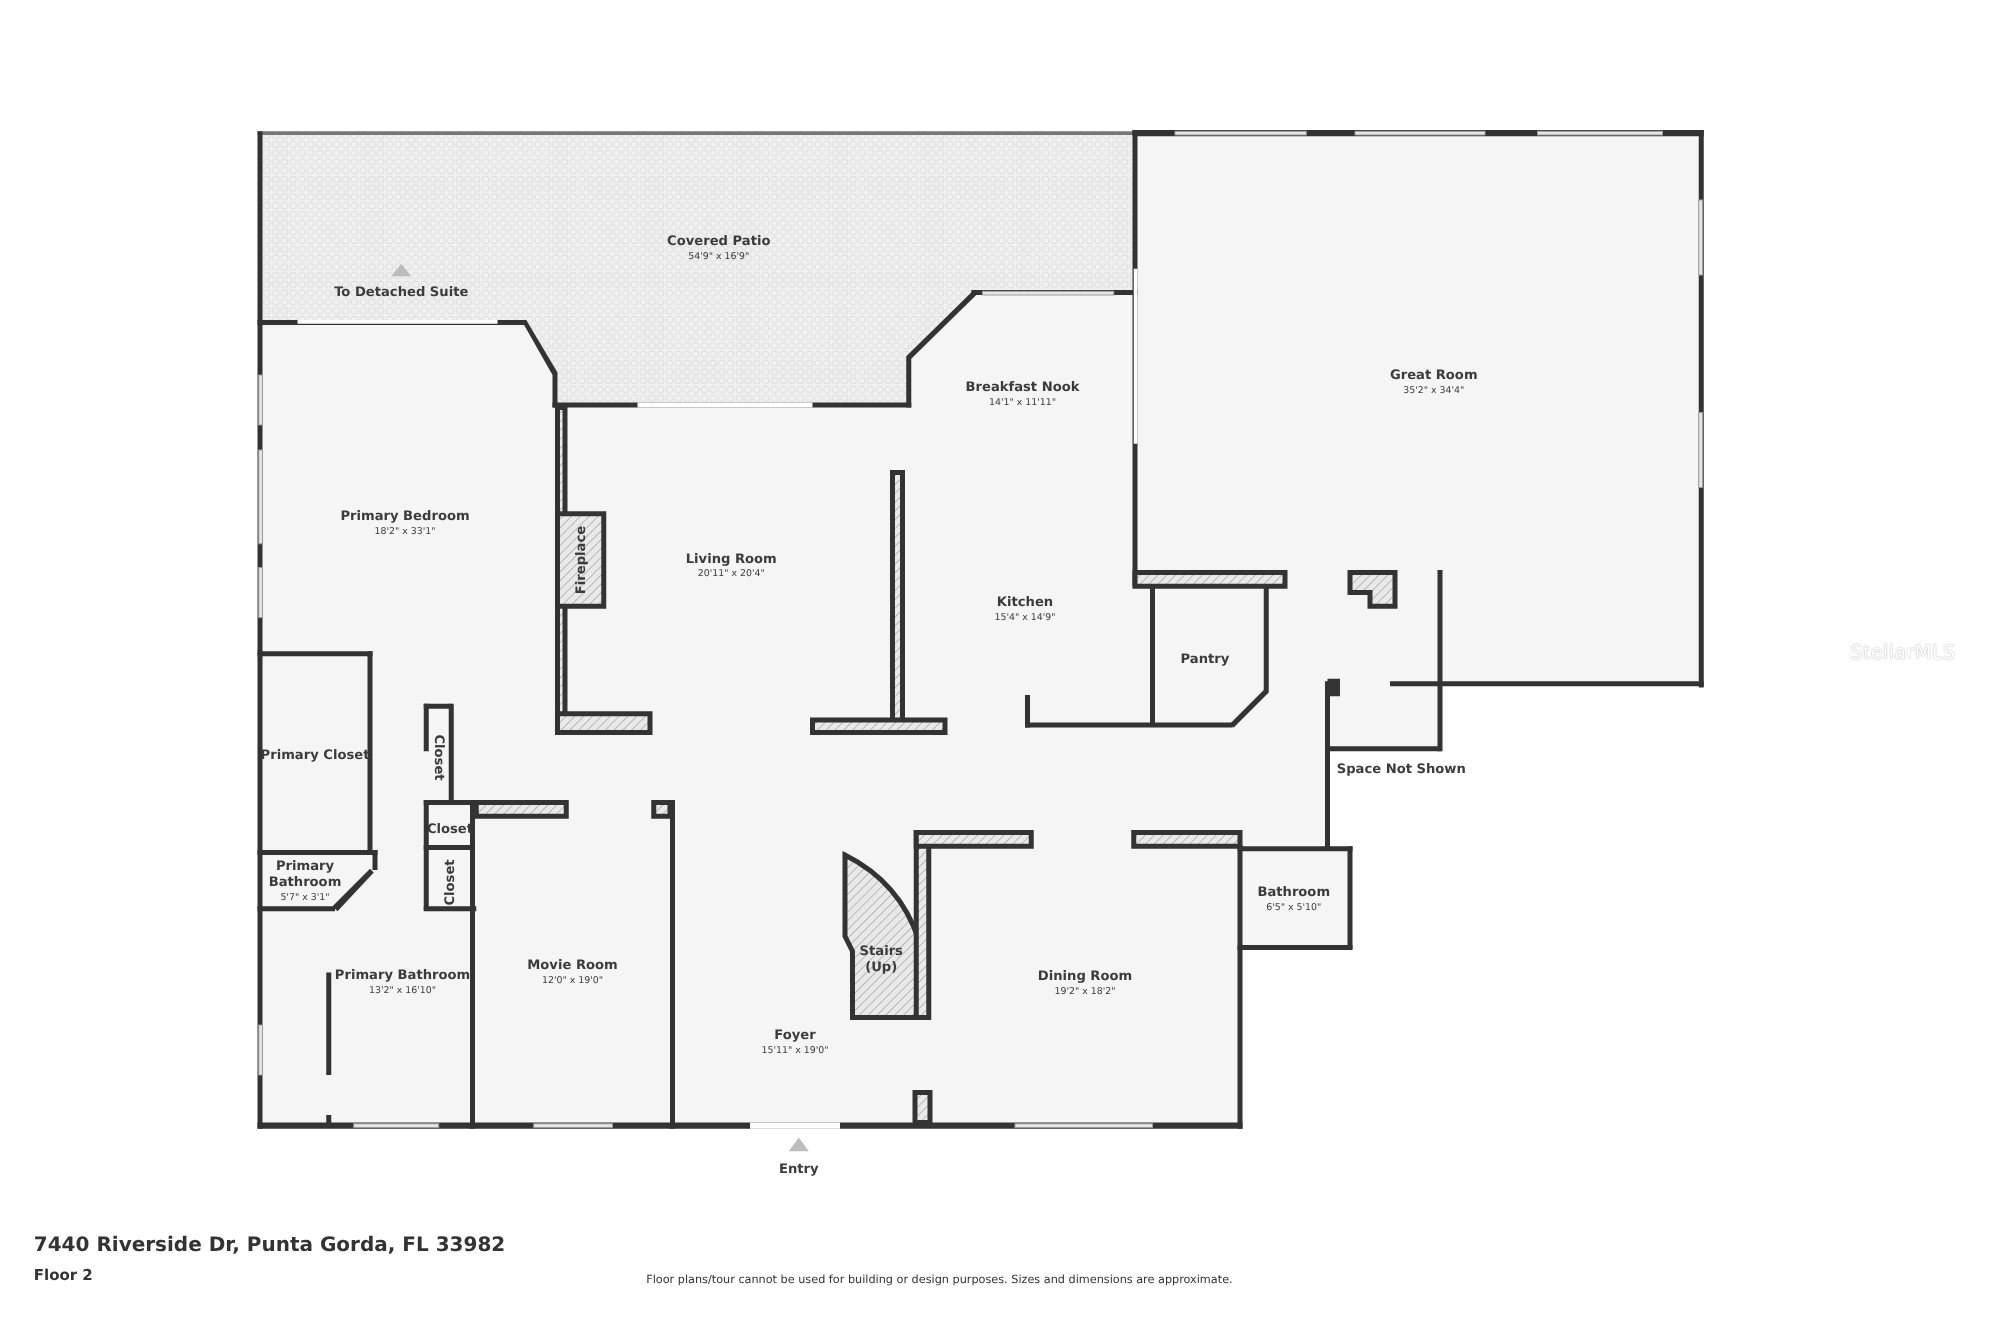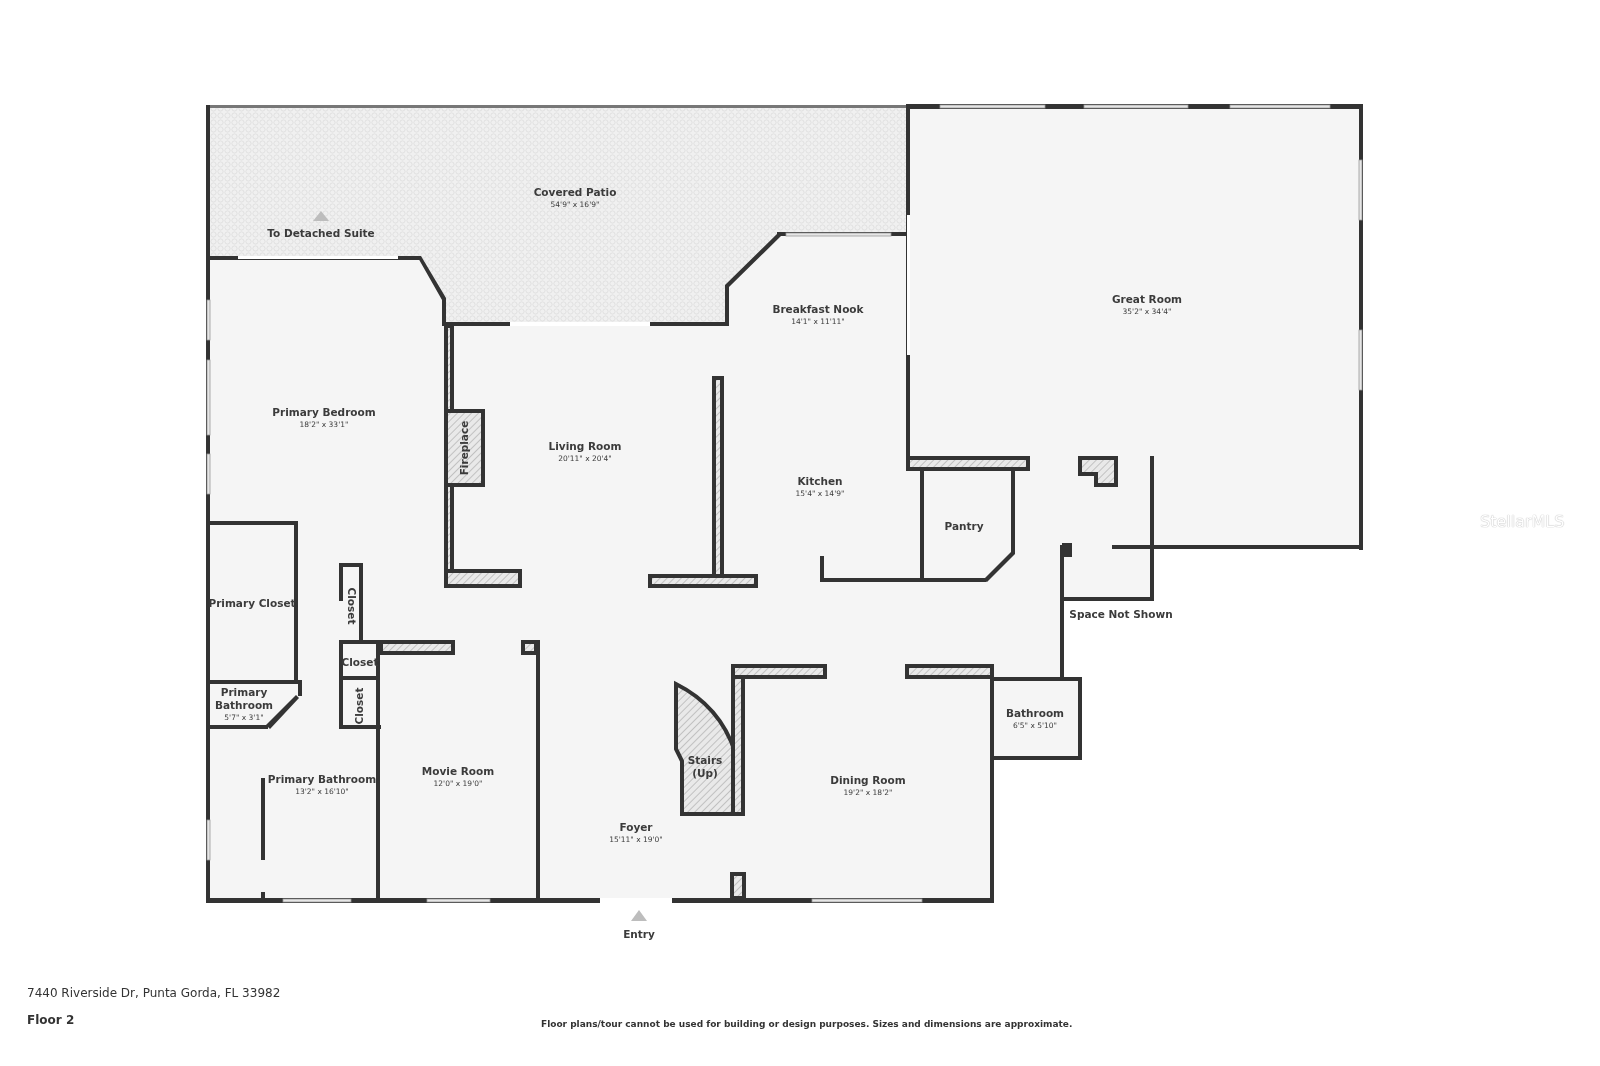--- a/index.html
+++ b/index.html
@@ -6,23 +6,23 @@
   body { width:1600px; height:1066px; position:relative; overflow:hidden; font-family:"DejaVu Sans", sans-serif; }
   #plan { position:absolute; left:0; top:0; width:1600px; height:1066px; }
   .wall { fill:#333333; }
   .hatch { fill:url(#hatch); stroke:#333333; stroke-width:4; }
   .floor { fill:#f5f5f5; }
   .patio { fill:url(#dots); }
   .win { fill:#e6e6e6; stroke:#999; stroke-width:0.8; }
   .door { fill:#ffffff; }
   .rlabel { font-size:10.5px; font-weight:bold; fill:#3b3b3b; text-anchor:middle; font-family:"DejaVu Sans", sans-serif; }
   .rdim { font-size:7.5px; fill:#3b3b3b; text-anchor:middle; font-family:"DejaVu Sans", sans-serif; }
-  .footer-addr { position:absolute; left:27px; top:986px; font-size:12px; font-weight:normal; color:#333;text-align:center; }
+  .footer-addr { position:absolute; left:27px; top:986px; font-size:16px; font-weight:bold; color:#333;text-align:center; }
   .footer-floor { position:absolute; left:27px; top:1013px; font-size:12px; font-weight:bold; color:#333; }
-  .footer-disc { position:absolute; left:541px; top:1019px; font-size:9px; font-weight:bold; color:#333; }
+  .footer-disc { position:absolute; left:517px; top:1019px; font-size:9px; font-weight:normal; color:#333; }
   .watermark { position:absolute; left:1480px; top:512px; font-size:16px; color:#fff; text-shadow:0 0 1px #bbb, 0 0 1px #bbb; }
 </style>
 </head>
 <body>
 
 <svg id="plan" viewBox="0 0 1600 1066" xmlns="http://www.w3.org/2000/svg">
   <defs>
     <pattern id="hatch" width="5" height="5" patternUnits="userSpaceOnUse" patternTransform="rotate(45)">
       <rect width="5" height="5" fill="#e9e9e9"></rect>
       <line x1="0" y1="0" x2="0" y2="5" stroke="#9a9a9a" stroke-width="1"></line>

